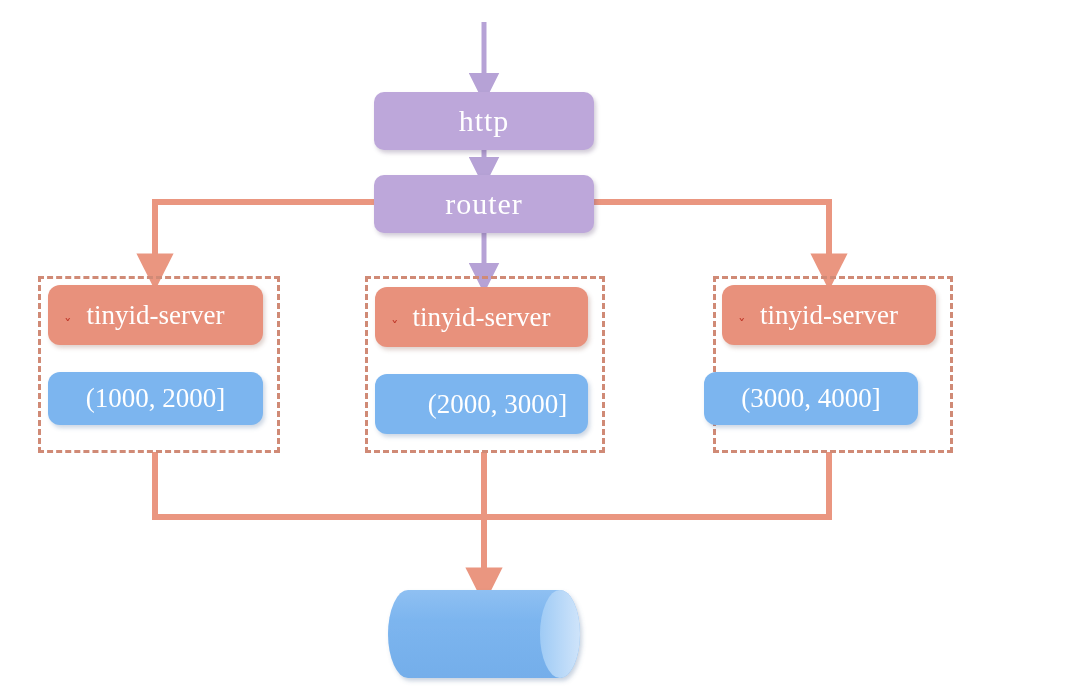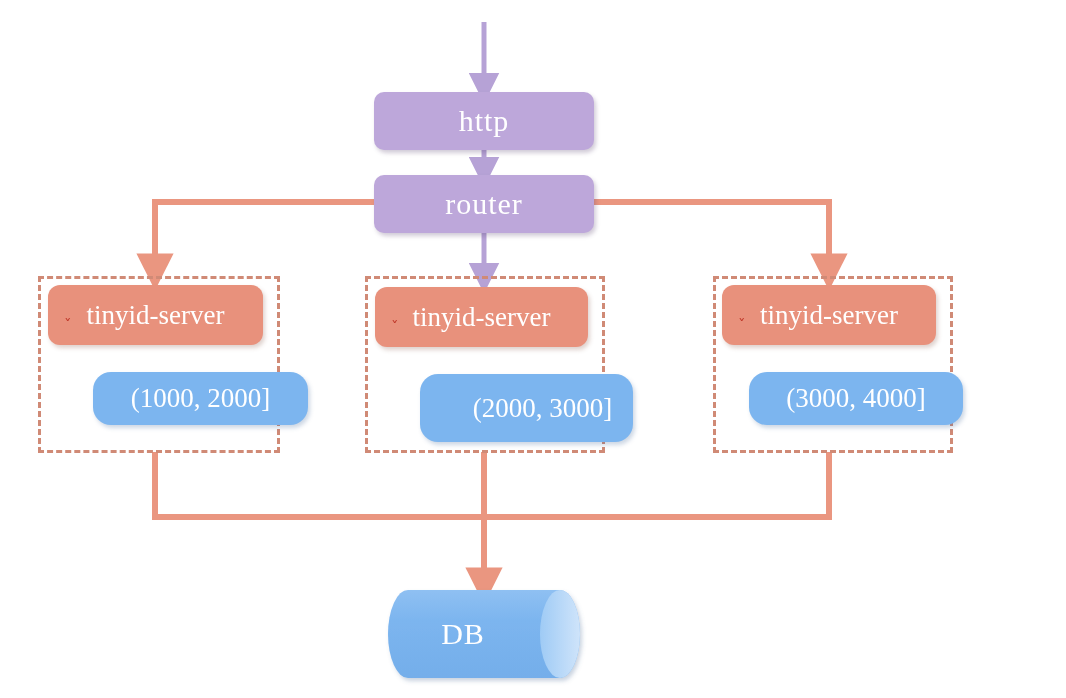--- a/index.html
+++ b/index.html
@@ -45,24 +45,23 @@
     letter-spacing: 1px;
   }
   .salmon-box {
     background: #e8917c;
     border-radius: 12px;
     box-shadow: 2px 3px 4px rgba(130, 80, 65, 0.26);
     font-size: 27px;
   }
   .blue-box {
     background: #7cb5ef;
-    border-radius: 18px;
+    border-radius: 12px;
     box-shadow: 2px 3px 4px rgba(60, 100, 150, 0.26);
     font-size: 27px;
-    margin-left: 45px;
   }
   .group-dashed {
     position: absolute;
     box-sizing: border-box;
     border: 3px dashed #d08a76;
     background: transparent;
   }
   .check-mark {
     position: absolute;
     color: #c0392b;
@@ -143,28 +142,27 @@
   </div>
   <div class="node blue-box" style="left:48px; top:372px; width:215px; height:53px;">
     <span>(1000, 2000]</span>
   </div>
 
   <div class="group-dashed" style="left:365px; top:276px; width:240px; height:177px;"></div>
   <div class="node salmon-box" style="left:375px; top:287px; width:213px; height:60px;">
     <span>tinyid-server</span>
     <span class="check-mark" style="left:16px; top:34px;">ˇ</span>
   </div>
-  <div class="node blue-box" style="left:375px; top:374px; width:213px; height:68px;padding-left:32px;">
+  <div class="node blue-box" style="left:375px; top:374px; width:213px; height:60px;padding-left:32px;">
     <span>(2000, 3000]</span>
   </div>
 
   <div class="group-dashed" style="left:713px; top:276px; width:240px; height:177px;"></div>
   <div class="node salmon-box" style="left:722px; top:285px; width:214px; height:60px;">
     <span>tinyid-server</span>
     <span class="check-mark" style="left:16px; top:34px;">ˇ</span>
   </div>
   <div class="node blue-box" style="left:704px; top:372px; width:214px; height:53px;">
     <span>(3000, 4000]</span>
   </div>
 
-  <div class="db-label" style="left:388px; top:617px; width:150px; text-align:center;">DB</div>
 
 </div>
 
 </body></html>

